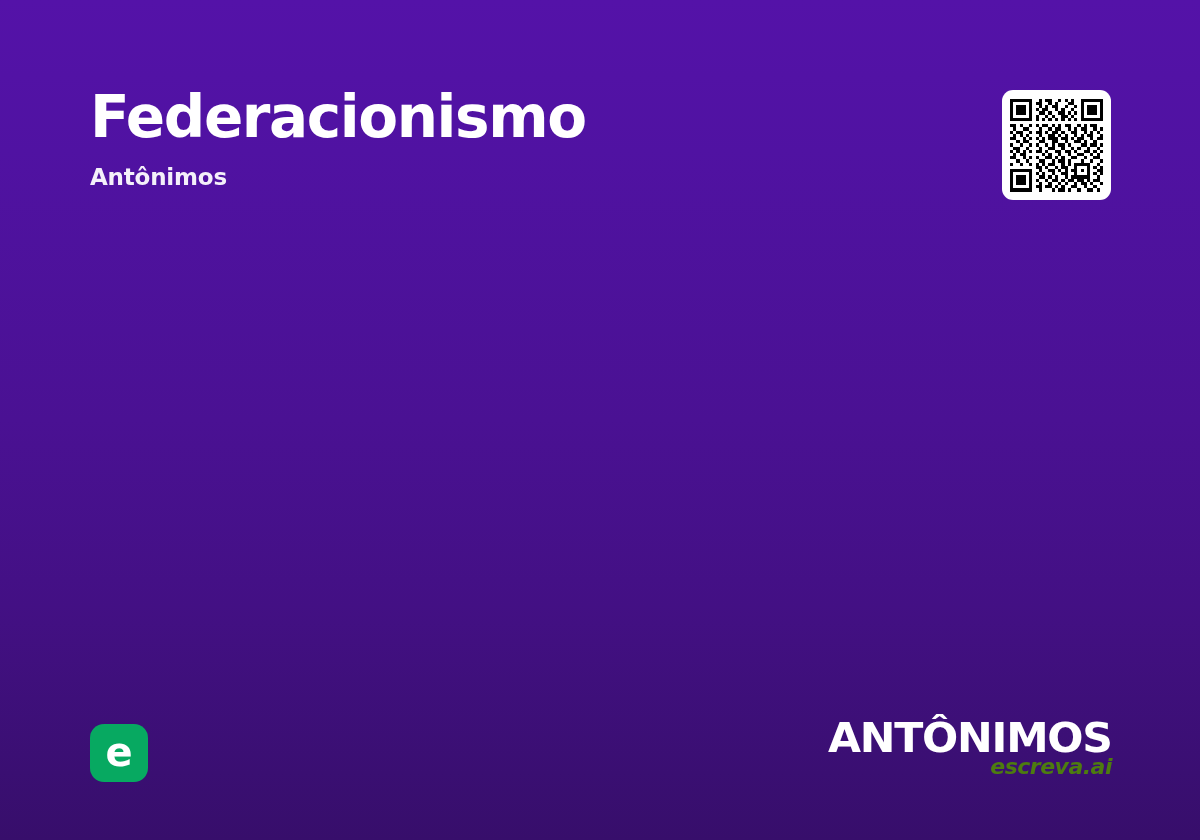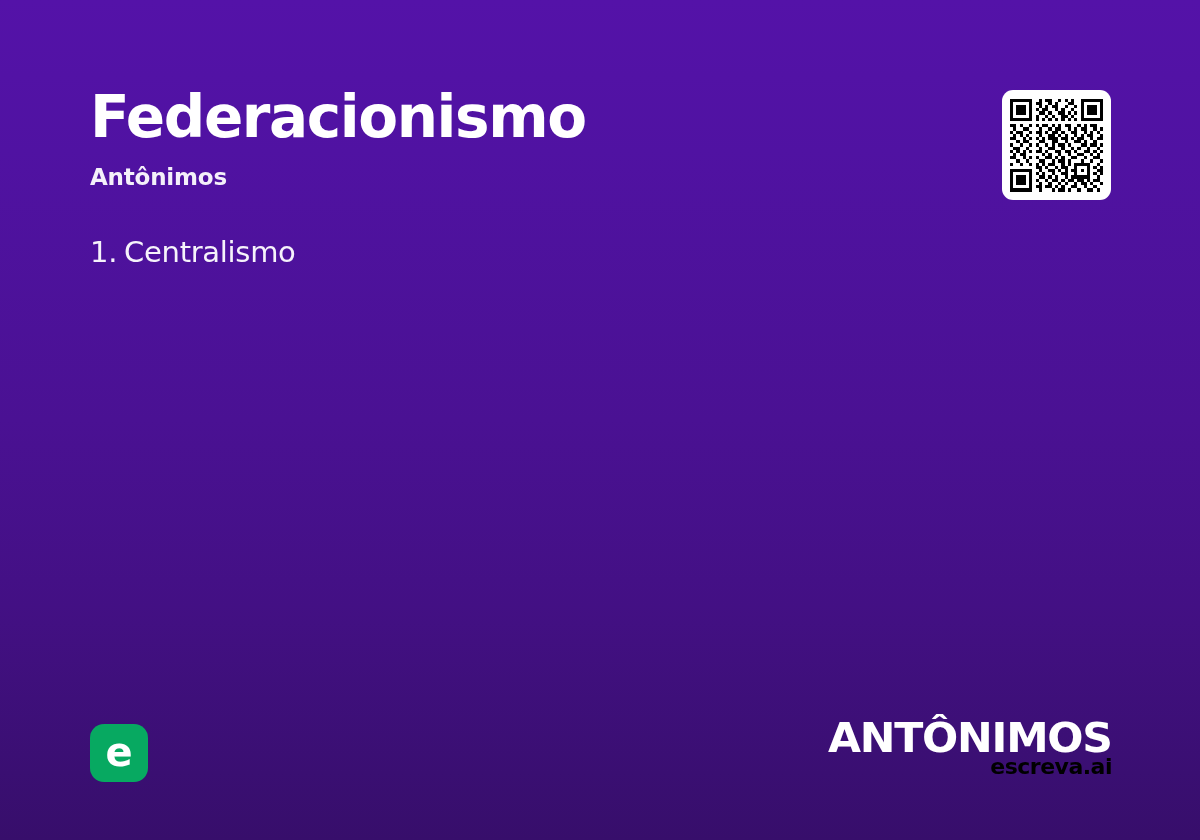--- a/index.html
+++ b/index.html
@@ -134,38 +134,36 @@
     transform: scaleX(1.04);
     transform-origin: right center;
   }
 
   .wordmark-sub {
     margin-top: -4px;
     font-family: "DejaVu Sans", sans-serif;
     font-size: 22px;
     font-weight: 700;
     letter-spacing: -0.5px;
-    color: #000000;
+    color: #4d7c0f;
     line-height: 1.1;
+    font-style: italic;
   }
 </style>
 </head>
 <body>
 
 <div class="card">
 
   <div class="header">
     <div class="page-title">Federacionismo</div>
     <div class="page-subtitle">Antônimos</div>
   </div>
 
   <ul class="antonym-list">
-    <li class="antonym-item">
-      <span class="antonym-index">1.</span><span>Centralismo</span>
-    </li>
   </ul>
 
   <div class="qr-card">
     <svg viewBox="0 0 29 29" shape-rendering="crispEdges">
       <rect width="29" height="29" fill="#ffffff"></rect>
       <g fill="#000000">
 
         <rect x="0" y="0" width="7" height="1"></rect>
           <rect x="0" y="6" width="7" height="1"></rect>
         <rect x="0" y="0" width="1" height="7"></rect>

